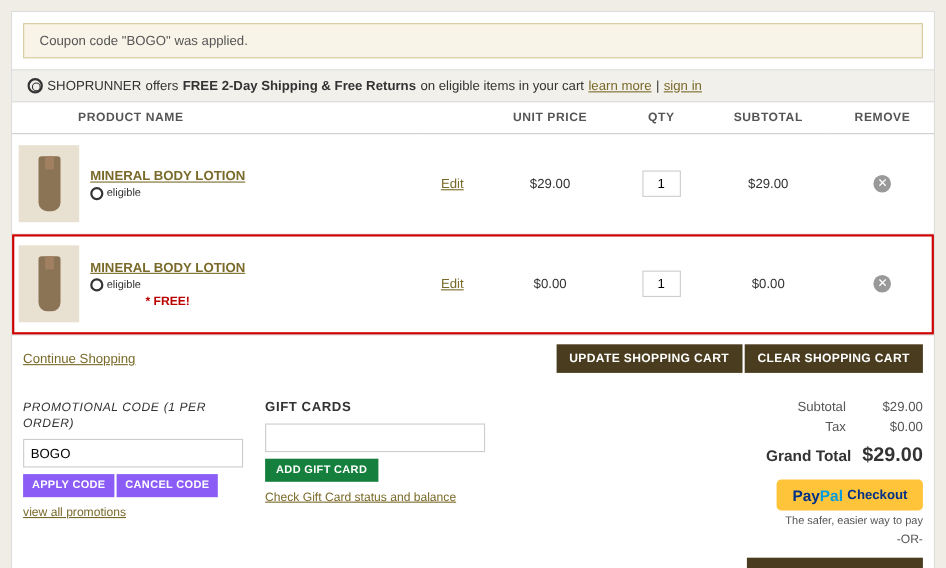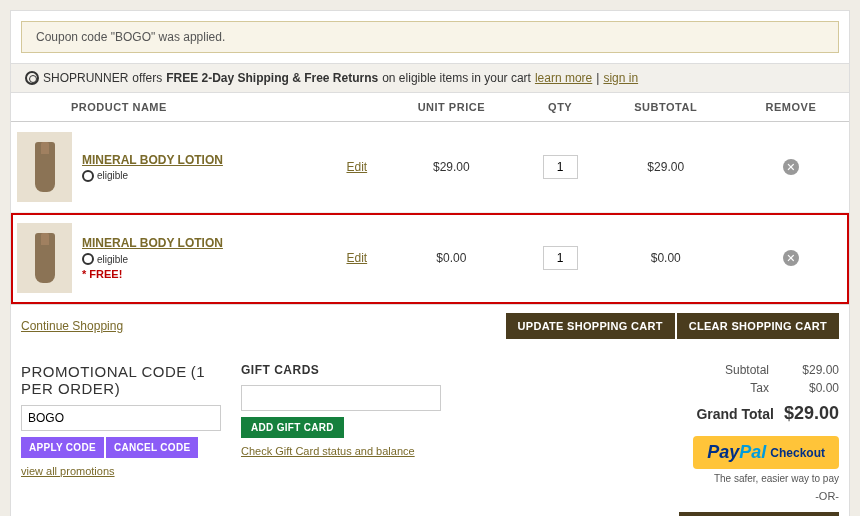--- a/index.html
+++ b/index.html
@@ -33,34 +33,34 @@
     .shoprunner-icon::after { content: ''; position: absolute; top: 2px; left: 2px; width: 6px; height: 6px; border: 1.5px solid #333; border-radius: 50%; }
 
     
     .cart-table { width: 100%; border-collapse: collapse; margin: 0; }
     .cart-table thead tr { border-bottom: 1px solid #ccc; }
     .cart-table thead th {
       text-align: center;
       font-size: 11px;
       font-weight: bold;
       color: #555;
-      padding: 8px 14px;
+      padding: 8px 2px;
       letter-spacing: 0.5px;
     }
     .cart-table thead th.col-product { text-align: left; padding-left: 60px; }
     .cart-table tbody tr { border-bottom: 1px solid #eee; }
     .cart-table tbody td { padding: 10px 6px; vertical-align: middle; text-align: center; }
     .cart-table tbody td.col-product { text-align: left; }
 
     .product-thumb { width: 55px; height: 70px; background: #e8e0d0; display: flex; align-items: center; justify-content: center; }
     .product-thumb-inner { width: 20px; height: 50px; background: #8b7355; border-radius: 3px 3px 8px 8px; position: relative; }
     .product-thumb-inner::after { content: ''; position: absolute; top: 0; left: 50%; transform: translateX(-50%); width: 8px; height: 12px; background: #a08060; border-radius: 2px 2px 0 0; }
 
     .product-cell { display: flex; align-items: center; gap: 10px; }
-    .product-info { display: flex; flex-direction: column; gap: 3px; }
+    .product-info { display: flex; flex-direction: column; gap: 3px; text-align: center; }
     .product-name { color: #7a6a2a; text-decoration: underline; font-size: 12px; font-weight: bold; cursor: pointer; }
     .eligible-badge { display: flex; align-items: center; gap: 3px; font-size: 10px; color: #333; }
     .eligible-icon { display: inline-block; width: 12px; height: 12px; border: 2px solid #333; border-radius: 50%; }
     .free-label { color: #b00; font-size: 11px; font-weight: bold; }
     .edit-link { color: #7a6a2a; text-decoration: underline; cursor: pointer; font-size: 12px; }
 
     .qty-input { width: 35px; height: 24px; border: 1px solid #ccc; text-align: center; font-size: 12px; }
     .remove-btn { display: inline-block; width: 16px; height: 16px; background: #999; border-radius: 50%; color: #fff; font-size: 11px; line-height: 16px; text-align: center; cursor: pointer; }
 
     
@@ -81,21 +81,21 @@
       letter-spacing: 0.3px;
     }
 
     
     .bottom-section { display: flex; padding: 16px 10px; gap: 20px; }
     .promo-section { flex: 0 0 200px; }
     .gift-section { flex: 0 0 200px; }
     .totals-section { flex: 1; display: flex; flex-direction: column; align-items: flex-end; gap: 4px; }
 
     .section-title { font-size: 12px; font-weight: bold; color: #333; letter-spacing: 0.5px; margin-bottom: 8px; }
-    .section-title span { font-weight: normal; font-size: 15px; }
+    .section-title span { font-weight: normal; font-size: 11px; font-style: italic; }
 
     .promo-input, .gift-input {
       width: 100%;
       height: 26px;
       border: 1px solid #ccc;
       padding: 0 6px;
       font-size: 12px;
       margin-bottom: 6px;
     }
 
@@ -291,21 +291,21 @@
       <div class="totals-row">
         <span class="label">Tax</span>
         <span class="value">$0.00</span>
       </div>
       <div class="grand-total-row">
         <span class="grand-label">Grand Total</span>
         <span class="grand-value">$29.00</span>
       </div>
 
       <button class="paypal-btn">
-        <span class="paypal-logo" style="font-weight: bold; font-style: italic; font-size: 18px;">
+        <span class="paypal-logo" style="font-weight: bold; font-size: 14px;">
           <span style="color: rgb(0, 48, 135);">Pay</span><span style="color: rgb(0, 156, 222);">Pal</span>
         </span>
         <span class="paypal-checkout">Checkout</span>
       </button>
       <div class="paypal-tagline">The safer, easier way to pay</div>
       <div class="or-divider">-OR-</div>
       <button class="checkout-btn">Proceed to Checkout</button>
     </div>
 
   </div>

